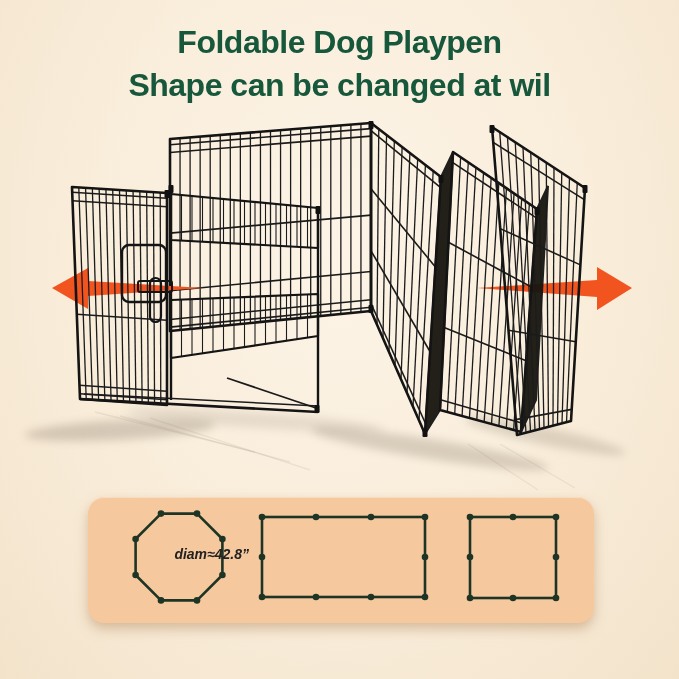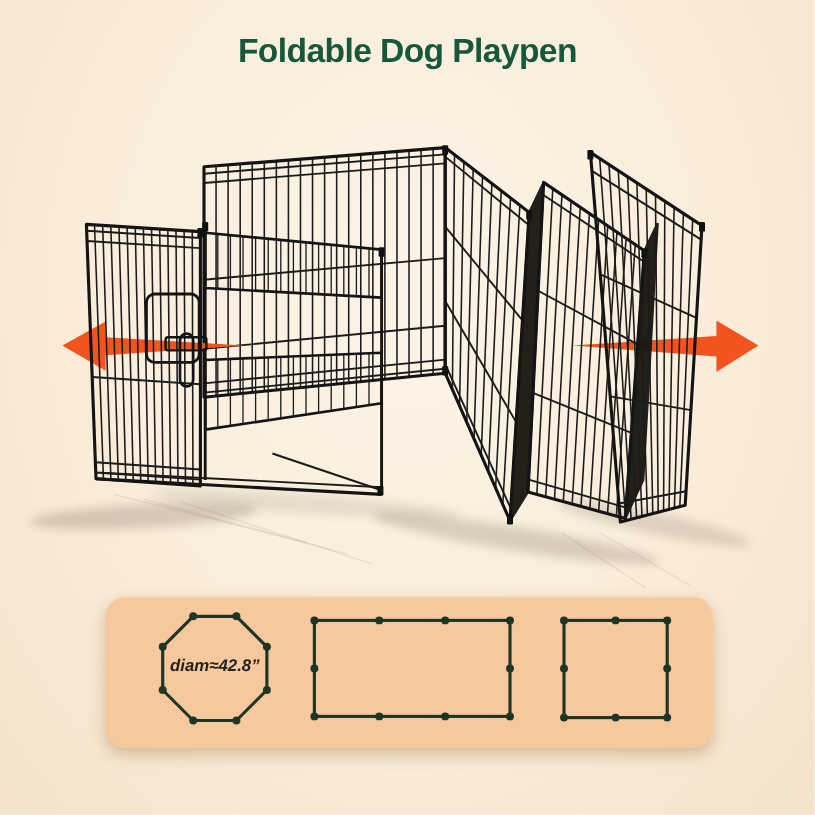--- a/index.html
+++ b/index.html
@@ -1,38 +1,39 @@
 <!DOCTYPE html>
 <html style="--c-title_text: #17573b; --c-arrow: #f25420; --c-shapes_panel_bg: #f6c89d; --c-background: #f9edda; --c-wire: #1b1b1b; --c-frame: #141414; --c-shape_outline: #1e3526; --c-shape_label_text: #222222;"><head>
 <meta charset="utf-8">
 <style>
   html,body{margin:0;padding:0;}
   body{width:679px;height:679px;overflow:hidden;font-family:"Liberation Sans",sans-serif;}
   #stage{position:relative;width:679px;height:679px;
     background:radial-gradient(ellipse at 50% 36%, #fdf4e7 0%, #f9edda 55%, #f3e3cb 100%);}
   .title-block{position:absolute;top:21px;left:0;width:679px;text-align:center;z-index:3;}
-  .title-line{font-size:28px;font-weight:bold;line-height:43px;color:var(--c-title_text,#17573b);
+  .title-line{font-size:32px;font-weight:bold;line-height:43px;color:var(--c-title_text,#17573b);
     letter-spacing:-0.5px;}
   #scene{position:absolute;left:0;top:0;width:679px;height:679px;z-index:2;pointer-events:none;}
   .shapes-panel{position:absolute;left:88px;top:497px;width:506px;height:126px;border-radius:16px;
     background:var(--c-shapes_panel_bg,#f6c89d);
     box-shadow:0 6px 12px rgba(190,150,110,.55), inset 0 1px 0 rgba(255,255,255,.35);z-index:1;}
   .shape-label{position:absolute;z-index:3;font-style:italic;font-weight:bold;
-    color:var(--c-shape_label_text,#222);text-align:center;}
+    color:var(--c-shape_label_text,#222);text-align:right;}
   .shape-label.oct{left:109px;top:546px;width:140px;font-size:14px;}
   .shape-label.rect{left:263px;top:545px;width:161px;font-size:15px;}
   .shape-label.sq{left:443px;top:545px;width:140px;font-size:15px;}
 </style>
 </head>
 <body>
 
 <div id="stage">
 
   <div class="title-block">
     <div class="title-line">Foldable Dog Playpen</div>
+    <div class="title-line">Shape can be changed at wil</div>
   </div>
 
   <div class="shapes-panel"></div>
 
   <svg id="scene" viewBox="0 0 679 679" xmlns="http://www.w3.org/2000/svg">
       <defs>
         <filter id="soft" x="-60%" y="-60%" width="220%" height="220%">
           <feGaussianBlur stdDeviation="4"></feGaussianBlur>
         </filter>
       </defs>

